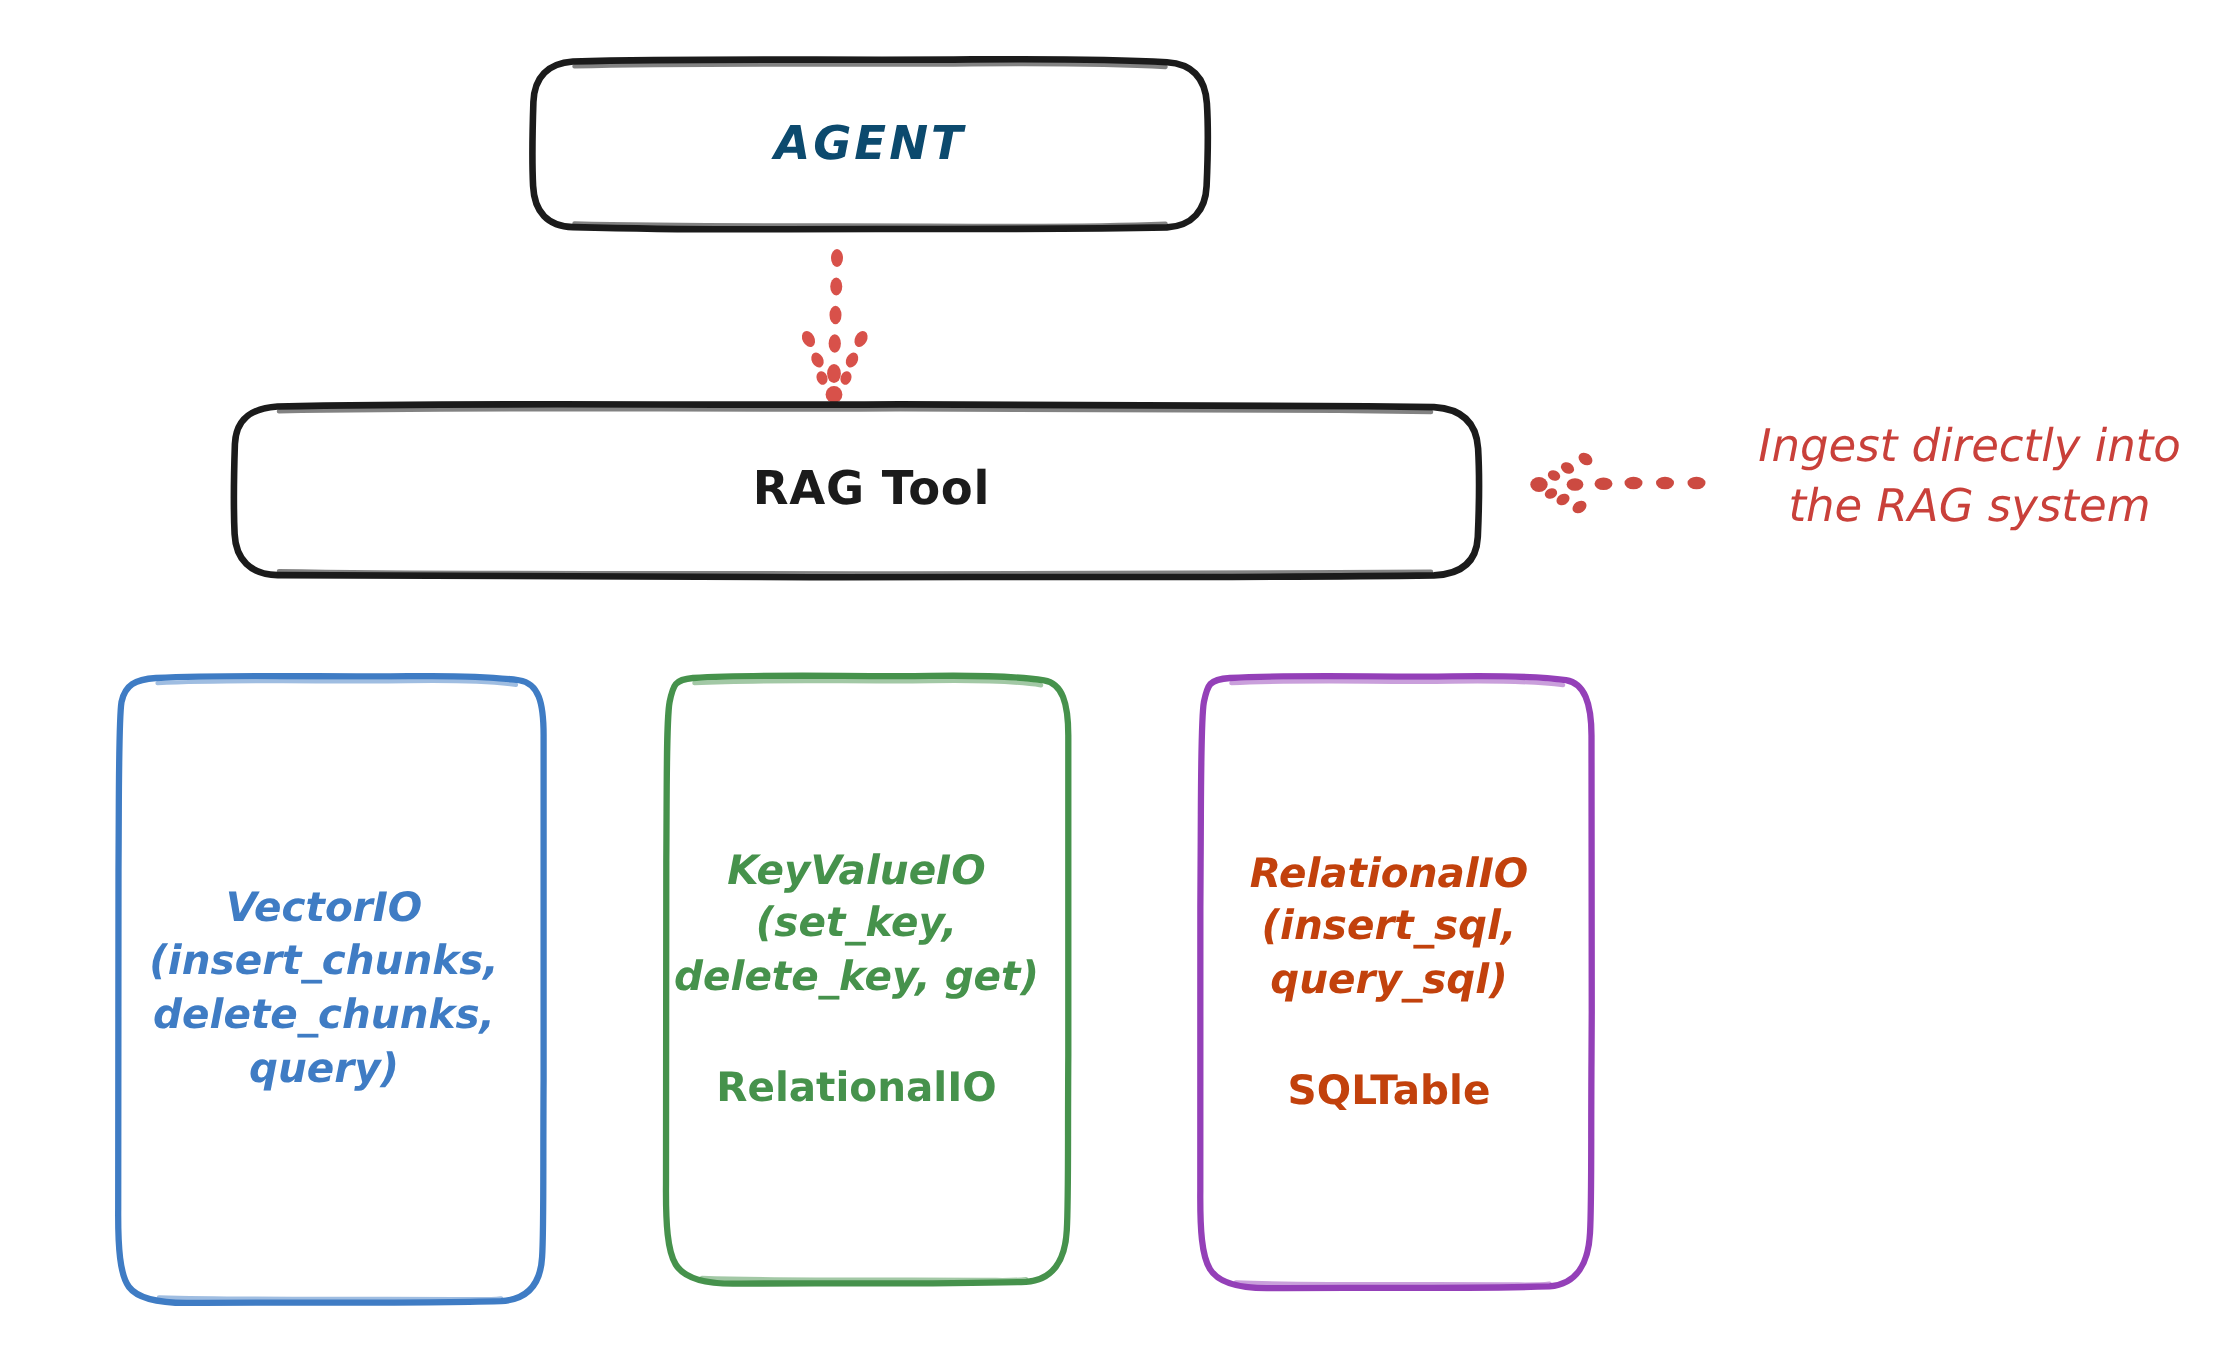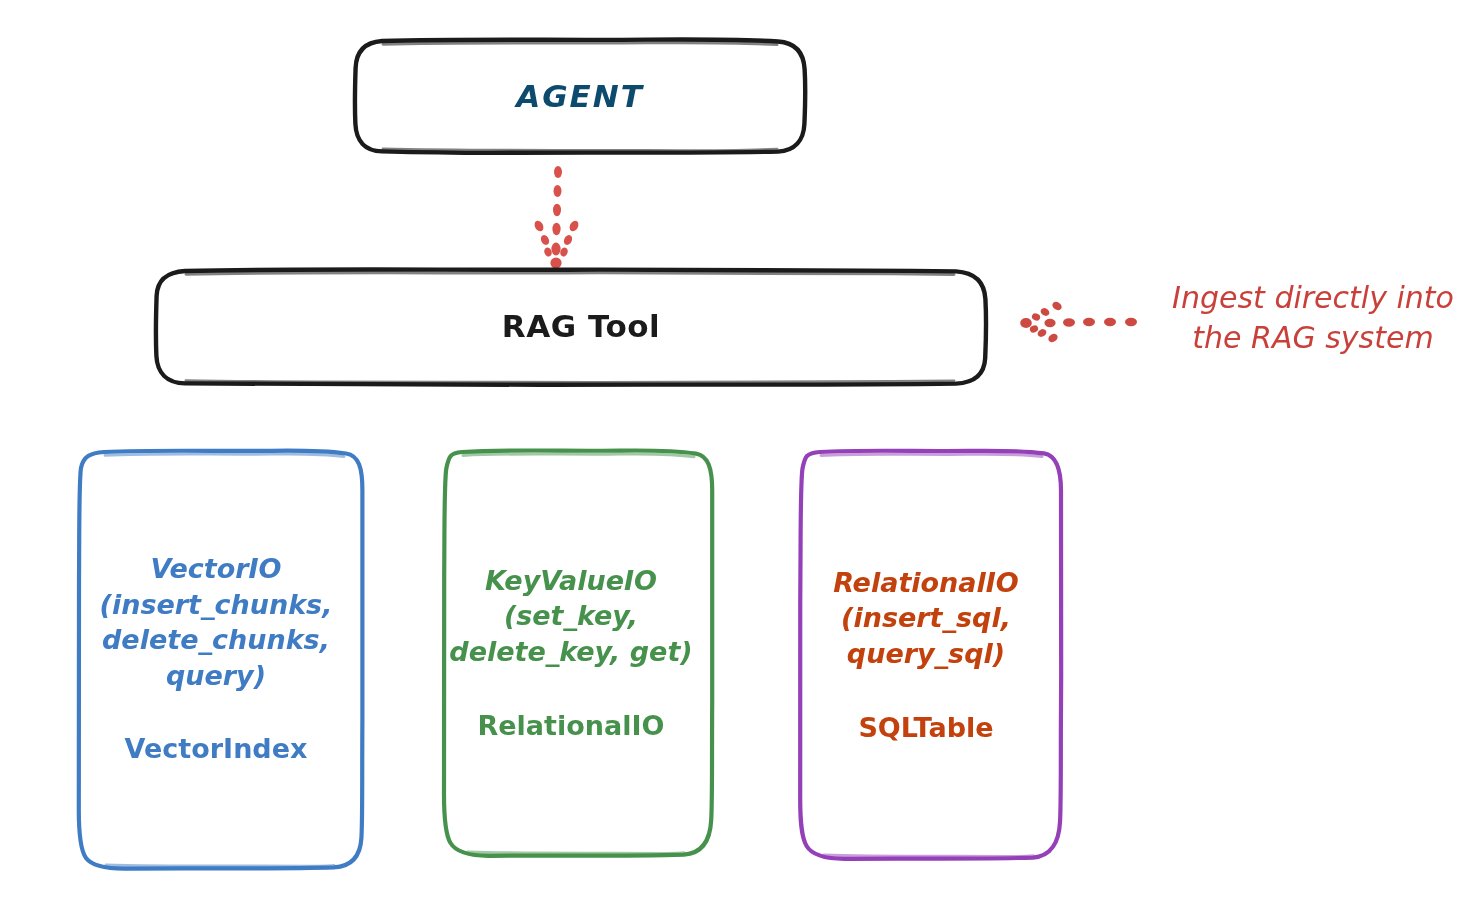--- a/index.html
+++ b/index.html
@@ -251,21 +251,20 @@
 
   <div class="node-label" id="ragtool-box">
     <span class="txt">RAG Tool</span>
   </div>
 
   <div class="node-label store-box" id="vectorio-box">
     <span class="api">VectorIO
 (insert_chunks,
 delete_chunks,
 query)</span>
-    <span class="index">VectorIndex</span>
   </div>
 
   <div class="node-label store-box" id="keyvalueio-box">
     <span class="api">KeyValueIO
 (set_key,
 delete_key, get)</span>
     <span class="index">RelationalIO</span>
   </div>
 
   <div class="node-label store-box" id="relationalio-box">

